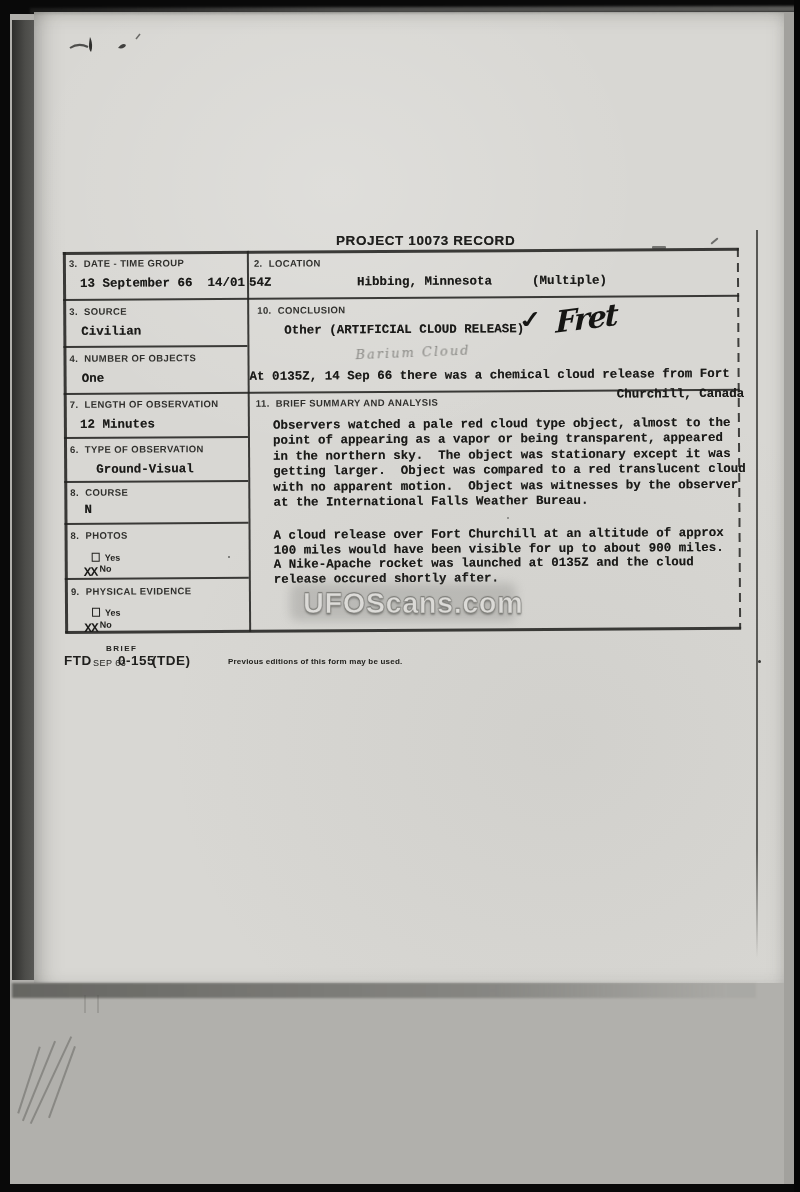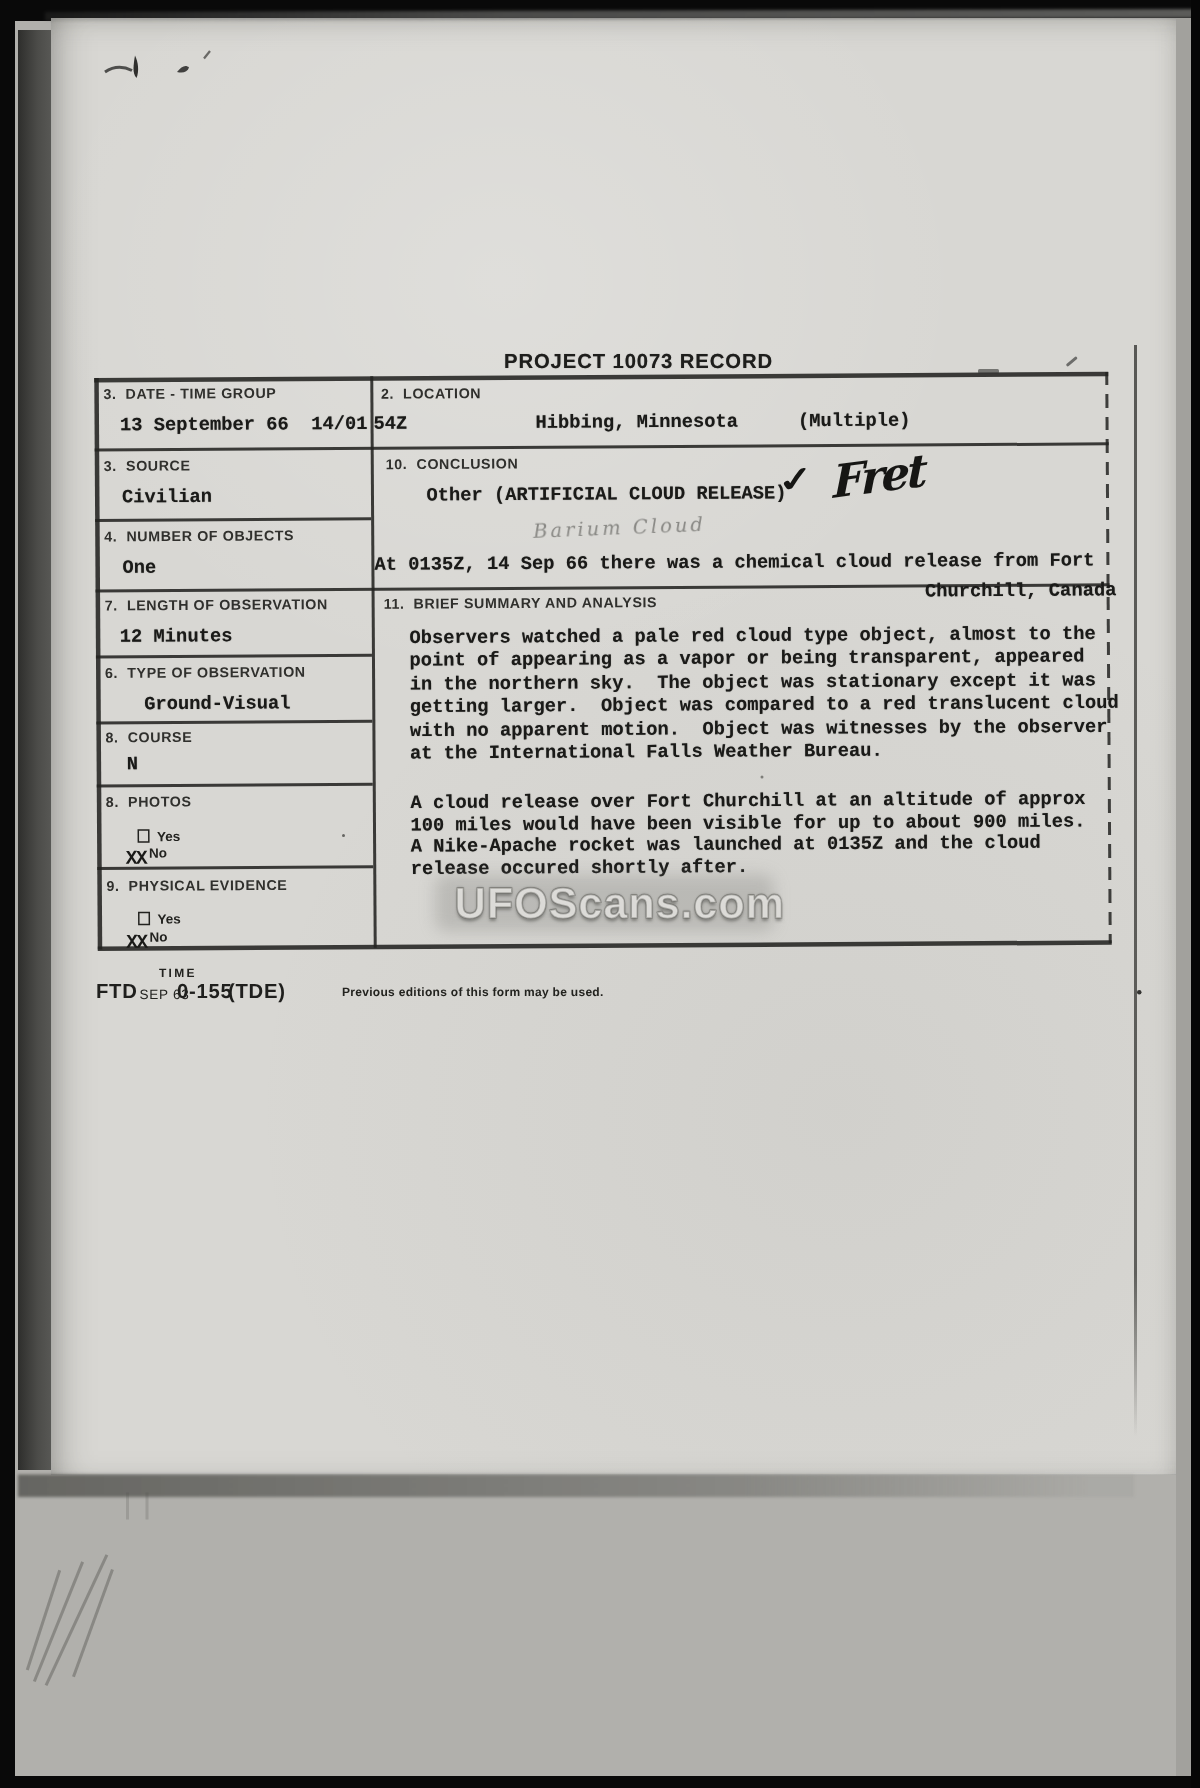--- a/index.html
+++ b/index.html
@@ -164,21 +164,21 @@
   <div class="flabel" style="left:6px;top:278px;">8.  PHOTOS</div>
   <div class="cbrow" style="left:27px;top:301px;"><span class="cbx"></span><span>Yes</span></div>
   <div class="cbrow" style="left:19px;top:313px;"><span class="xx">XX</span><span class="no-raise">No</span></div>
 
   <div class="flabel" style="left:6px;top:334px;">9.  PHYSICAL EVIDENCE</div>
   <div class="cbrow" style="left:27px;top:356px;"><span class="cbx"></span><span>Yes</span></div>
   <div class="cbrow" style="left:19px;top:369px;"><span class="xx">XX</span><span class="no-raise">No</span></div>
 </div>
 
 <div>
-  <div class="f-form" style="left:106px;top:644px;">TIME</div>
+  <div class="f-form" style="left:106px;top:644px;">BRIEF</div>
   <div class="f-big" style="left:64px;top:653px;">FTD</div>
   <div class="f-small" style="left:93px;top:658px;">SEP 63</div>
   <div class="f-big" style="left:118px;top:653px;">0-155</div>
   <div class="f-big" style="left:152px;top:653px;">(TDE)</div>
   <div class="f-note" style="left:228px;top:657px;">Previous editions of this form may be used.</div>
 </div>
 
 <div class="abs wm-halo"></div>
 <div class="abs watermark">UFOScans.com</div>
 

